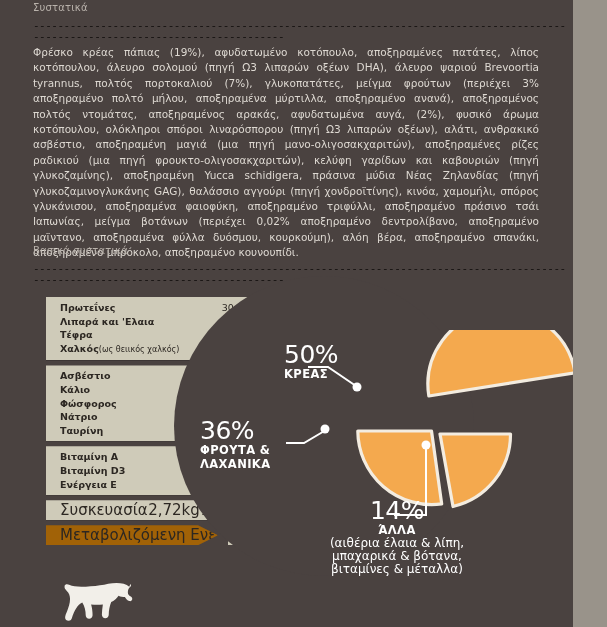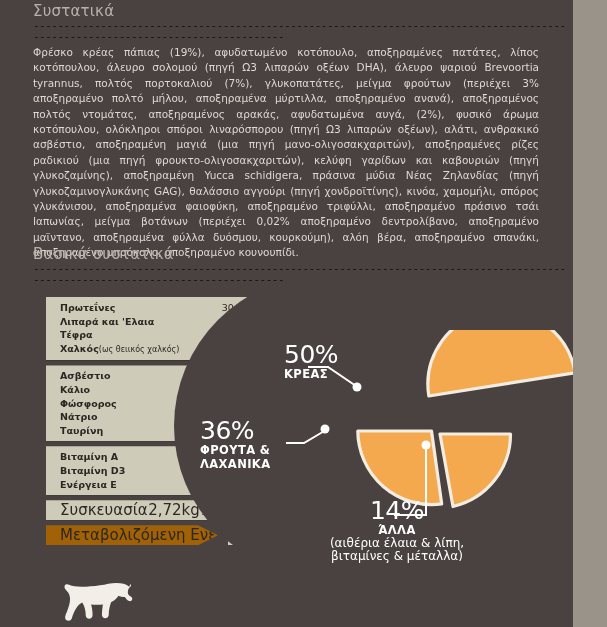--- a/index.html
+++ b/index.html
@@ -17,21 +17,21 @@
     position:absolute;top:0;right:0;width:34px;height:627px;
     background:#99938a;
   }
 
   
   .content{position:absolute;left:0;top:0;width:573px;height:627px;overflow:hidden;}
 
   .section-title{
     position:absolute;
     color:#b9b2ab;
-    font-size:15px;
+    font-size:10px;
     letter-spacing:.2px;
     font-weight:400;
   }
   .dashes{
     position:absolute;
     color:#120f0e;
     font-size:11px;
     line-height:11px;
     font-family:"DejaVu Sans Mono","Liberation Mono",monospace;
     letter-spacing:-0.5px;
@@ -257,20 +257,21 @@
         <div class="pie-pct">36%</div>
         <div class="pie-name">ΦΡΟΥΤΑ &amp;</div>
         <div class="pie-name">ΛΑΧΑΝΙΚΑ</div>
       </div>
 
       
       <div class="pie-label" style="left:16px;top:168px;width:190px;text-align:center;">
         <div class="pie-pct">14%</div>
         <div class="pie-name">ΆΛΛΑ</div>
         <div class="pie-sub">(αιθέρια έλαια &amp; λίπη,</div>
+        <div class="pie-sub">μπαχαρικά &amp; βότανα,</div>
         <div class="pie-sub">βιταμίνες &amp; μέταλλα)</div>
       </div>
     </div>
 
     <div class="dog">
       <svg viewBox="0 0 200 100" width="100" height="49">
         <path fill="#f2efe9" d="M168 18c-6-6-16-8-26-8-12 0-22 3-34 5-12 2-26 3-38 3-10 0-18-1-25-4-4-2-8-1-9 2-1 4 1 7 4 10 5 5 7 10 7 17 0 9-3 17-6 25-2 5-4 9-4 13 0 4 3 6 7 6 4 0 6-2 7-6 2-7 5-14 9-20 3-5 7-9 12-11 5 8 7 17 7 26 0 4 3 7 7 7 4 0 7-3 7-7 0-8-1-15-3-22 8 1 16 1 24 0-1 7-2 14-2 21 0 4 3 7 7 7s7-3 7-7c0-9 2-18 5-26 6-3 11-7 15-13 4 2 9 3 13 3 2 4 5 7 9 8 3 1 6-1 6-4 0-2-1-4-3-5-4-2-6-5-6-9 0-5 2-8 5-11 2-2 2-4 0-6z"></path>
       </svg>
     </div>
 

